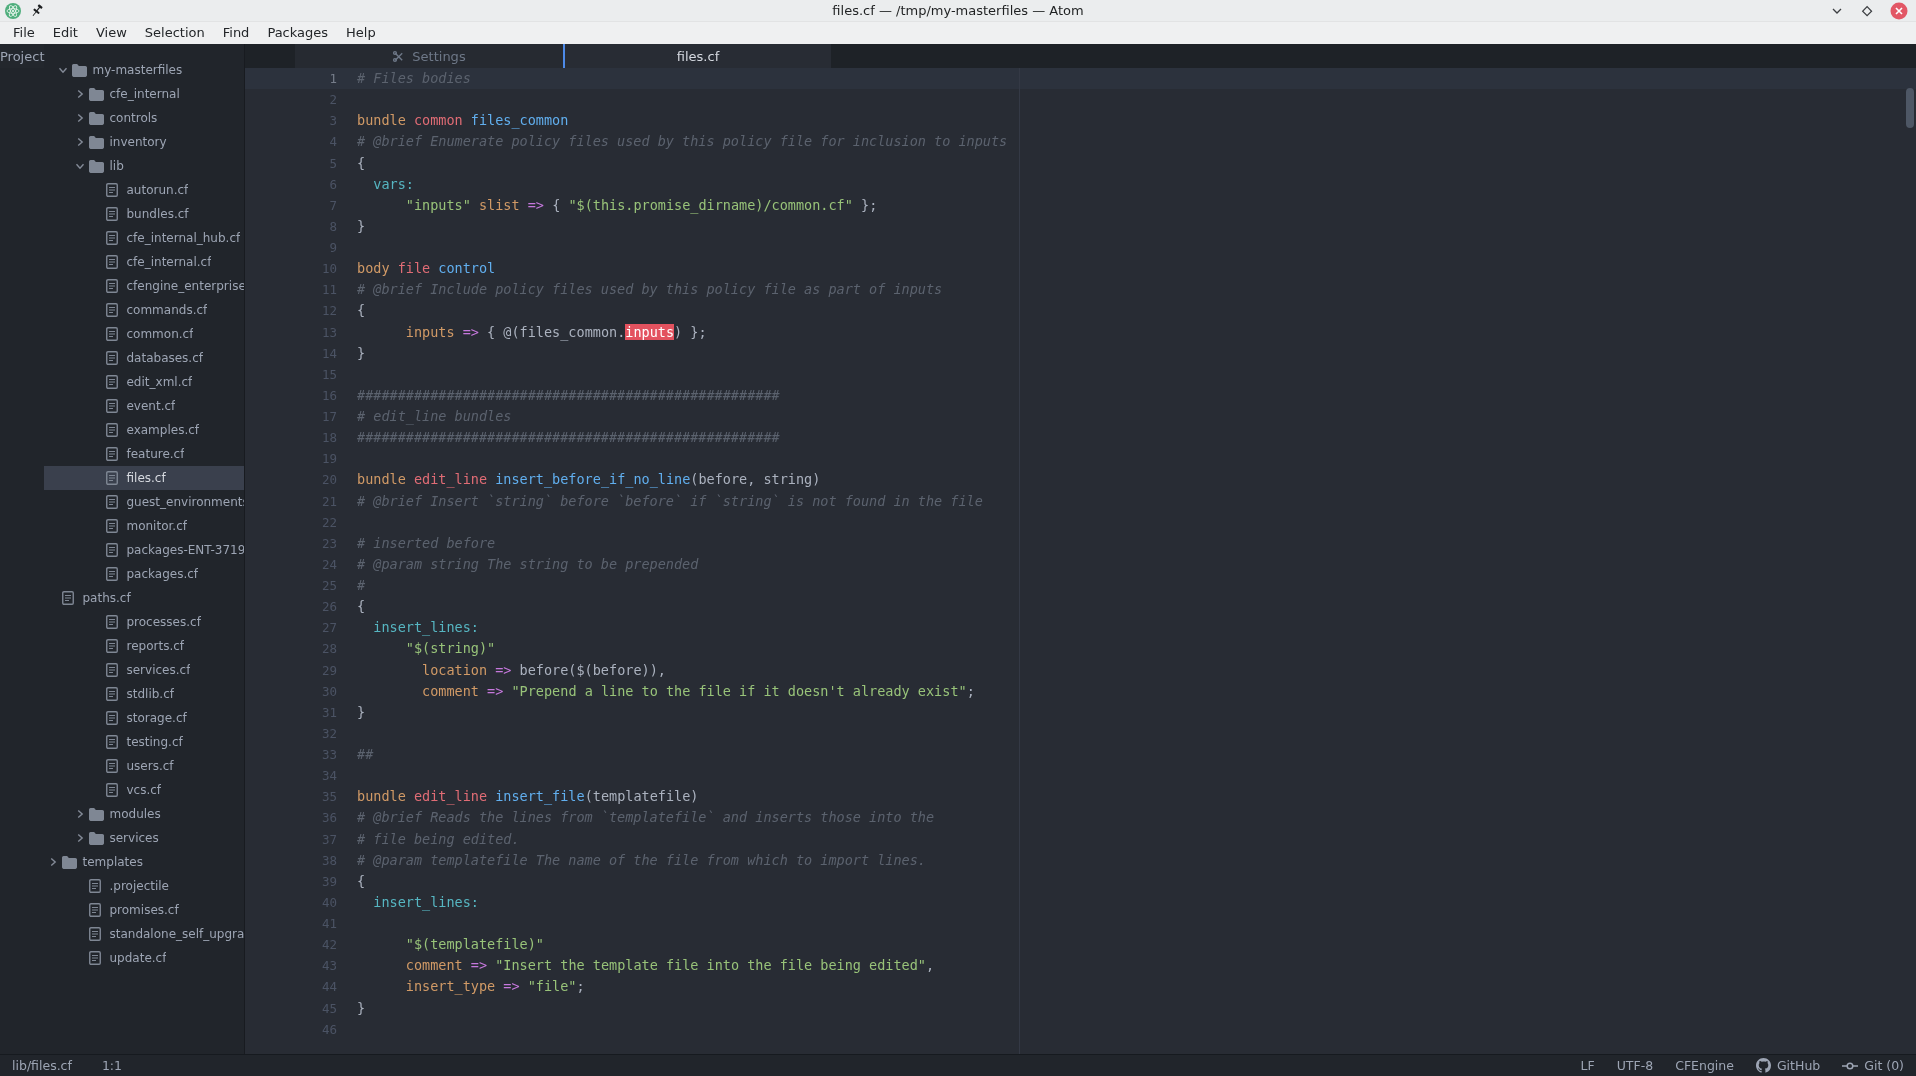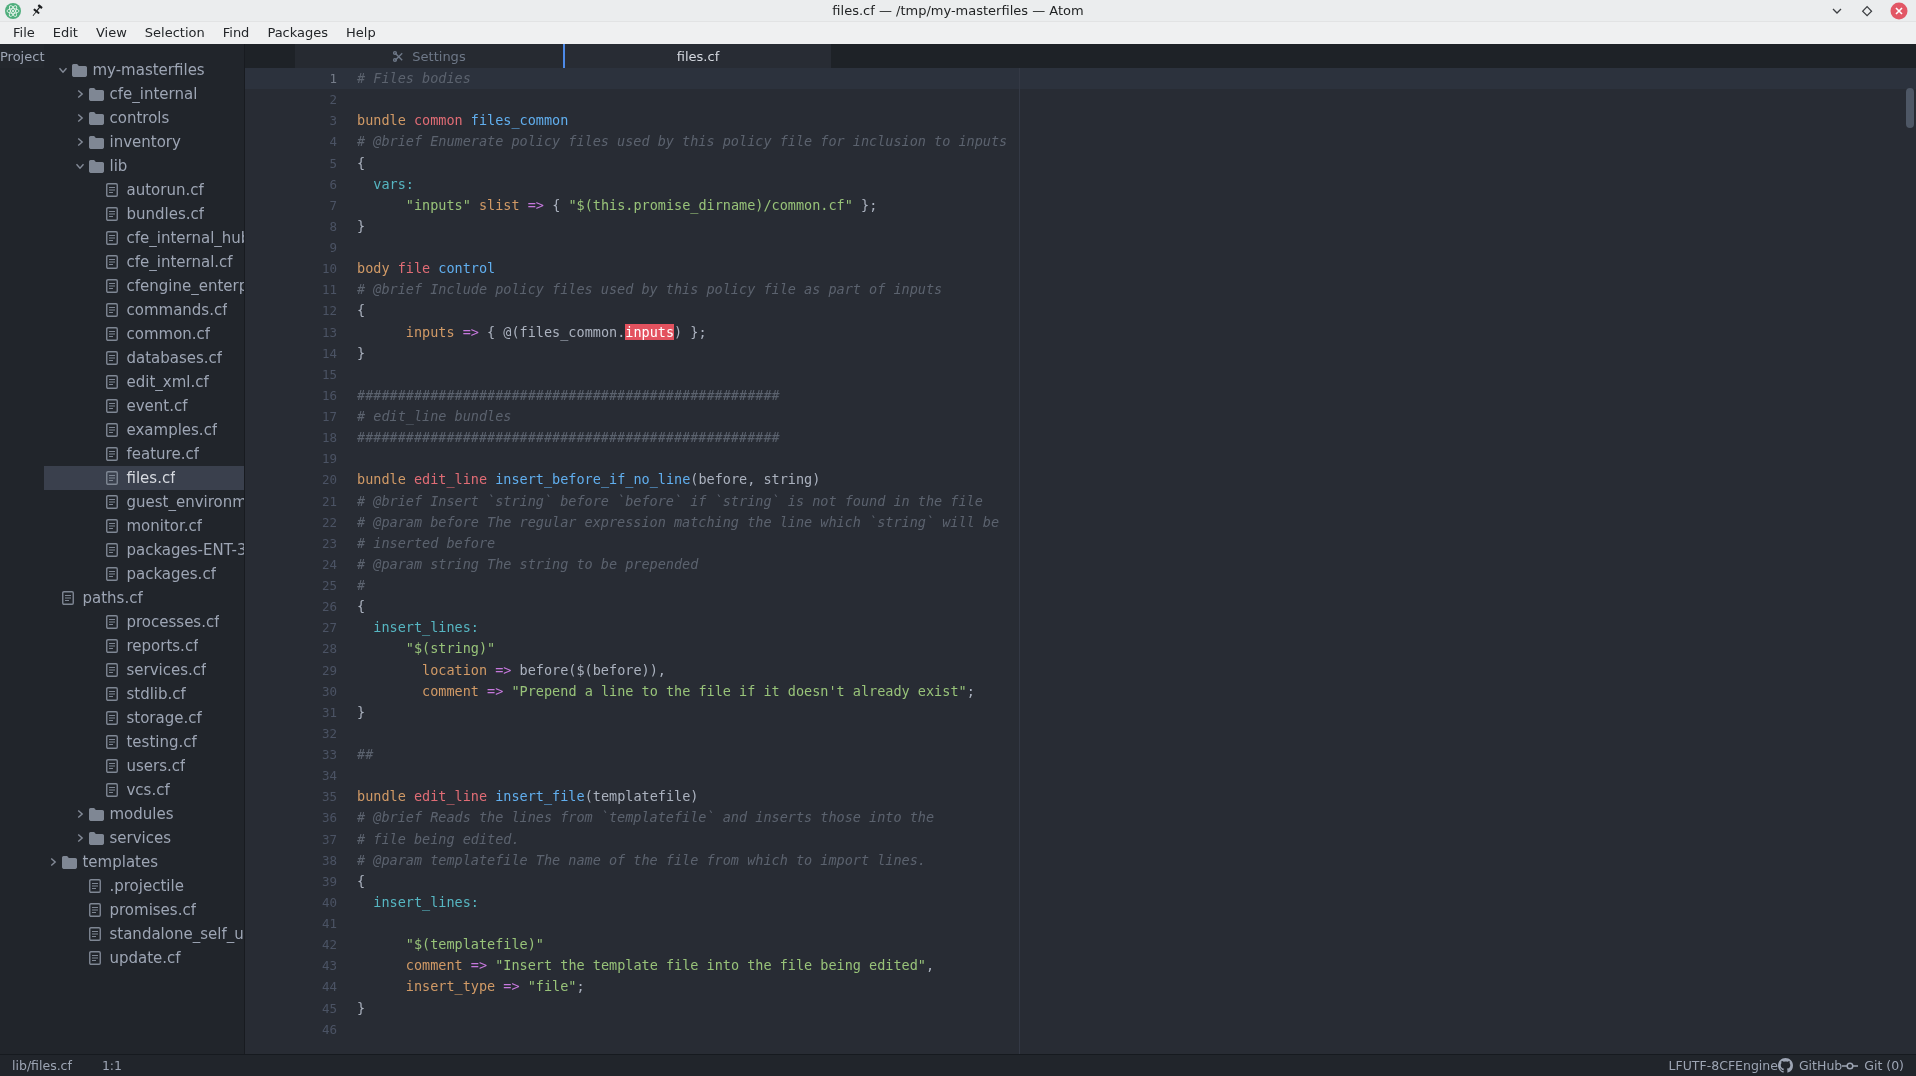--- a/index.html
+++ b/index.html
@@ -22,21 +22,21 @@
   
   .main { display:flex; height:1010px; }
 
   
   .tree-panel { width:245px; flex:none; background:#21252b; border-right:1px solid #181b20;
                 display:flex; flex-direction:row; }
   .tree-header { height:24px; flex:none; background:#23272d; color:#9da5b4; font-size:13px;
                  display:flex; align-items:center; justify-content:center; }
   .tree { flex:1; padding-top:14px; overflow:hidden; }
   .tree-row { height:24px; display:flex; align-items:center; color:#9da5b4;
-              font-size:15px; white-space:nowrap; }
+              font-size:12px; white-space:nowrap; }
   .tree-row.selected { background:#3a404d; color:#d7dae0; }
   .tree-chev { width:18px; flex:none; display:flex; align-items:center; justify-content:center; }
   .tree-icon { width:20px; flex:none; display:flex; align-items:center; }
   .tree-label { overflow:hidden; }
 
   
   .editor-panel { flex:1; display:flex; flex-direction:column; background:#282c34; min-width:0; }
   .tabbar { height:24px; flex:none; background:#1e2227; display:flex; }
   .tab-gap { width:50px; flex:none; }
   .tab { width:268px; flex:none; display:flex; align-items:center; justify-content:center;
@@ -67,21 +67,21 @@
   .tok-w { color:#abb2bf; }
   .tok-m { background:#e3525f; color:#ffffff; }
   .scrollbar-thumb { position:absolute; right:2px; top:20px; width:8px; height:40px;
                      background:#4e5765; border-radius:4px; }
 
   
   .statusbar { height:22px; background:#21252b; border-top:1px solid #161a1f;
                display:flex; align-items:center; color:#9da5b4; font-size:12.5px;
                padding:0 12px; }
   .status-left { display:flex; align-items:center; gap:30px; }
-  .status-right { margin-left:auto; display:flex; align-items:center; }
+  .status-right { margin-left:auto; display:flex; align-items:center; gap:22px; }
   .status-item { display:flex; align-items:center; gap:6px; }
   svg { display:block; }
 </style>
 </head>
 <body>
 
 <div class="titlebar">
   <div class="titlebar-left">
     <span>
       <svg width="16" height="16" viewBox="0 0 16 16">
@@ -582,21 +582,21 @@
           <div class="code-line"><span class="gutter">12</span><span class="code-text"><span class="tok-w">{</span></span></div>
           <div class="code-line"><span class="gutter">13</span><span class="code-text"><span class="tok-w">      </span><span class="tok-a">inputs</span><span class="tok-w"> </span><span class="tok-o">=&gt;</span><span class="tok-w"> { @(files_common.</span><span class="tok-m">inputs</span><span class="tok-w">) };</span></span></div>
           <div class="code-line"><span class="gutter">14</span><span class="code-text"><span class="tok-w">}</span></span></div>
           <div class="code-line"><span class="gutter">15</span><span class="code-text"></span></div>
           <div class="code-line"><span class="gutter">16</span><span class="code-text"><span class="tok-c">####################################################</span></span></div>
           <div class="code-line"><span class="gutter">17</span><span class="code-text"><span class="tok-c"># edit_line bundles</span></span></div>
           <div class="code-line"><span class="gutter">18</span><span class="code-text"><span class="tok-c">####################################################</span></span></div>
           <div class="code-line"><span class="gutter">19</span><span class="code-text"></span></div>
           <div class="code-line"><span class="gutter">20</span><span class="code-text"><span class="tok-k">bundle</span><span class="tok-w"> </span><span class="tok-t">edit_line</span><span class="tok-w"> </span><span class="tok-n">insert_before_if_no_line</span><span class="tok-w">(before, string)</span></span></div>
           <div class="code-line"><span class="gutter">21</span><span class="code-text"><span class="tok-c"># @brief Insert `string` before `before` if `string` is not found in the file</span></span></div>
-          <div class="code-line"><span class="gutter">22</span><span class="code-text"><span class="tok-c"># @param before The regular expression matching the line which `string` will be</span></span></div>
+          <div class="code-line"><span class="gutter">22</span></div>
           <div class="code-line"><span class="gutter">23</span><span class="code-text"><span class="tok-c"># inserted before</span></span></div>
           <div class="code-line"><span class="gutter">24</span><span class="code-text"><span class="tok-c"># @param string The string to be prepended</span></span></div>
           <div class="code-line"><span class="gutter">25</span><span class="code-text"><span class="tok-c">#</span></span></div>
           <div class="code-line"><span class="gutter">26</span><span class="code-text"><span class="tok-w">{</span></span></div>
           <div class="code-line"><span class="gutter">27</span><span class="code-text"><span class="tok-w">  </span><span class="tok-p">insert_lines:</span></span></div>
           <div class="code-line"><span class="gutter">28</span><span class="code-text"><span class="tok-w">      </span><span class="tok-s">"$(string)"</span></span></div>
           <div class="code-line"><span class="gutter">29</span><span class="code-text"><span class="tok-w">        </span><span class="tok-a">location</span><span class="tok-w"> </span><span class="tok-o">=&gt;</span><span class="tok-w"> before($(before)),</span></span></div>
           <div class="code-line"><span class="gutter">30</span><span class="code-text"><span class="tok-w">        </span><span class="tok-a">comment</span><span class="tok-w"> </span><span class="tok-o">=&gt;</span><span class="tok-w"> </span><span class="tok-s">"Prepend a line to the file if it doesn't already exist"</span><span class="tok-w">;</span></span></div>
           <div class="code-line"><span class="gutter">31</span><span class="code-text"><span class="tok-w">}</span></span></div>
           <div class="code-line"><span class="gutter">32</span><span class="code-text"></span></div>

